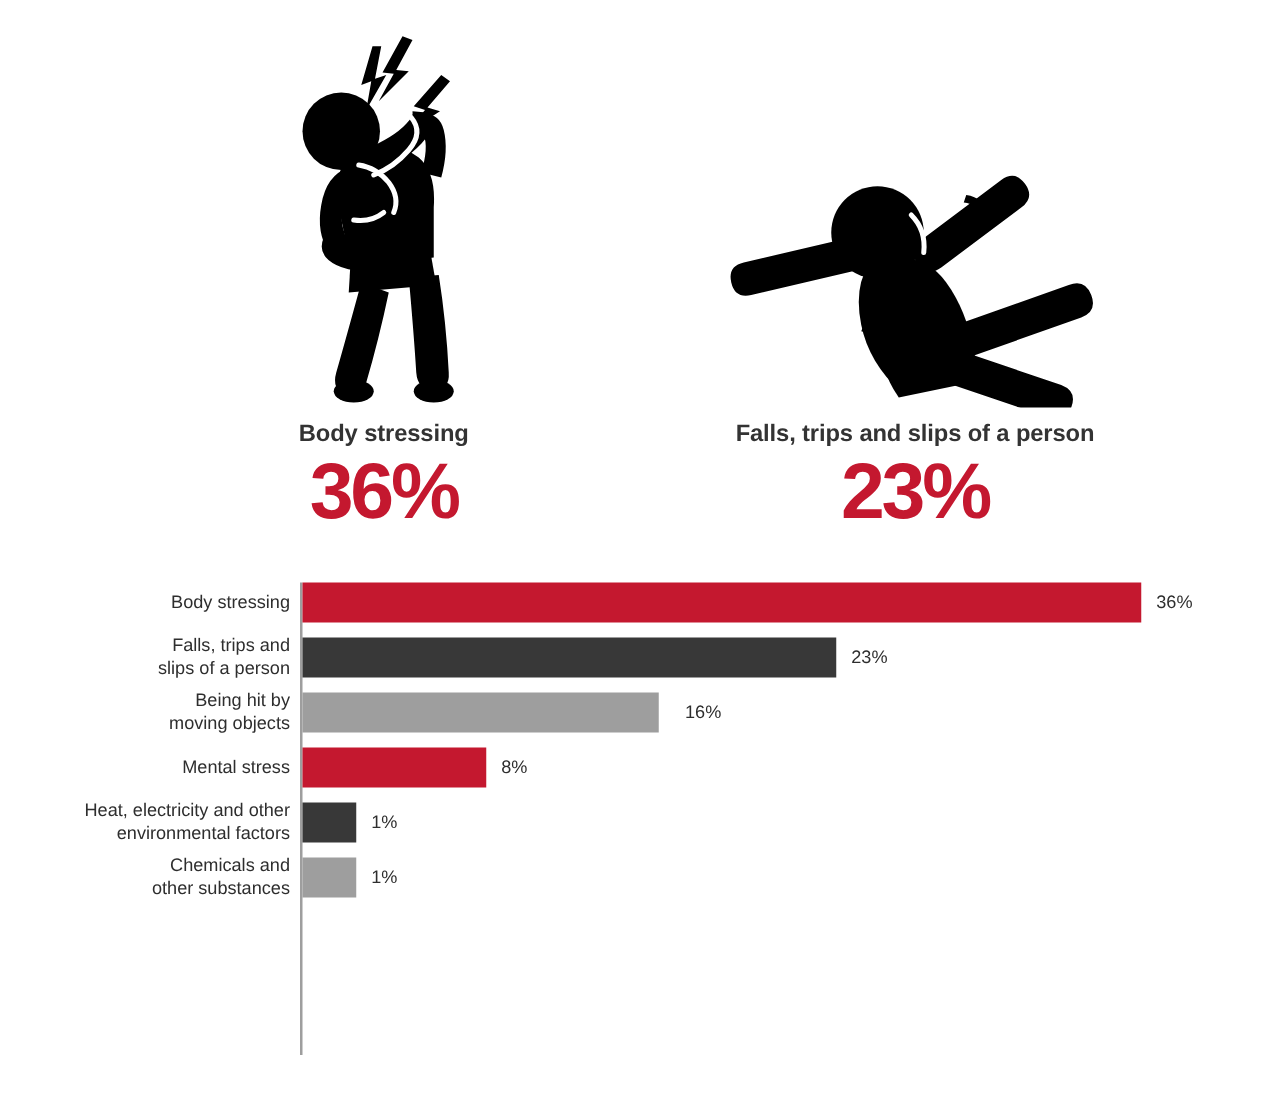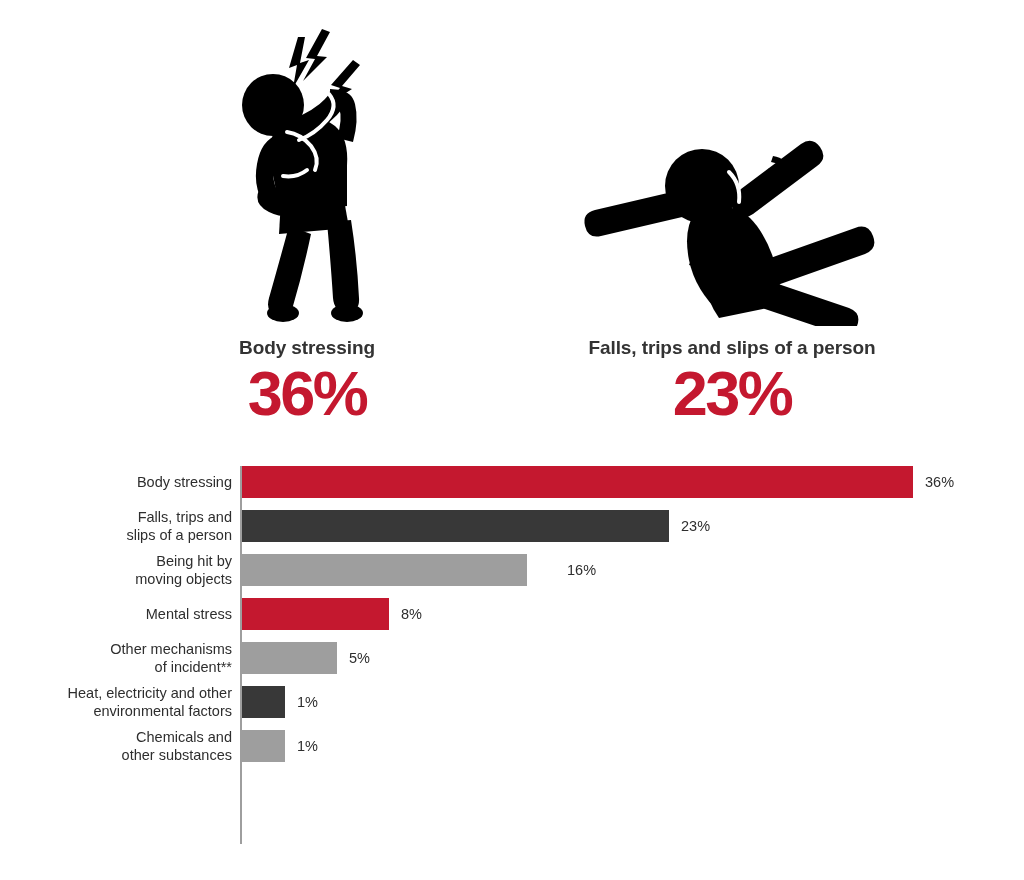--- a/index.html
+++ b/index.html
@@ -221,32 +221,26 @@
       <div class="row">
         <div class="row-label">Falls, trips and
 slips of a person</div>
         <div class="row-bar" style="width: 427px; background: rgb(56, 56, 56);"></div>
         <div class="row-value" style="left: 681px;">23%</div>
       </div>
       <div class="row">
         <div class="row-label">Being hit by
 moving objects</div>
         <div class="row-bar" style="width: 285px; background: rgb(158, 158, 158);"></div>
-        <div class="row-value" style="left: 567px;">16%</div>
+        <div class="row-value" style="left: 548px;">16%</div>
       </div>
       <div class="row">
         <div class="row-label">Mental stress</div>
         <div class="row-bar" style="width: 147px; background: rgb(196, 24, 47);"></div>
         <div class="row-value" style="left: 401px;">8%</div>
-      </div>
-      <div class="row">
-        <div class="row-label">Other mechanisms
-of incident**</div>
-        <div class="row-bar" style="width: 95px; background: rgb(158, 158, 158);"></div>
-        <div class="row-value" style="left: 349px;">5%</div>
       </div>
       <div class="row">
         <div class="row-label">Heat, electricity and other
 environmental factors</div>
         <div class="row-bar" style="width: 43px; background: rgb(56, 56, 56);"></div>
         <div class="row-value" style="left: 297px;">1%</div>
       </div>
       <div class="row">
         <div class="row-label">Chemicals and
 other substances</div>

